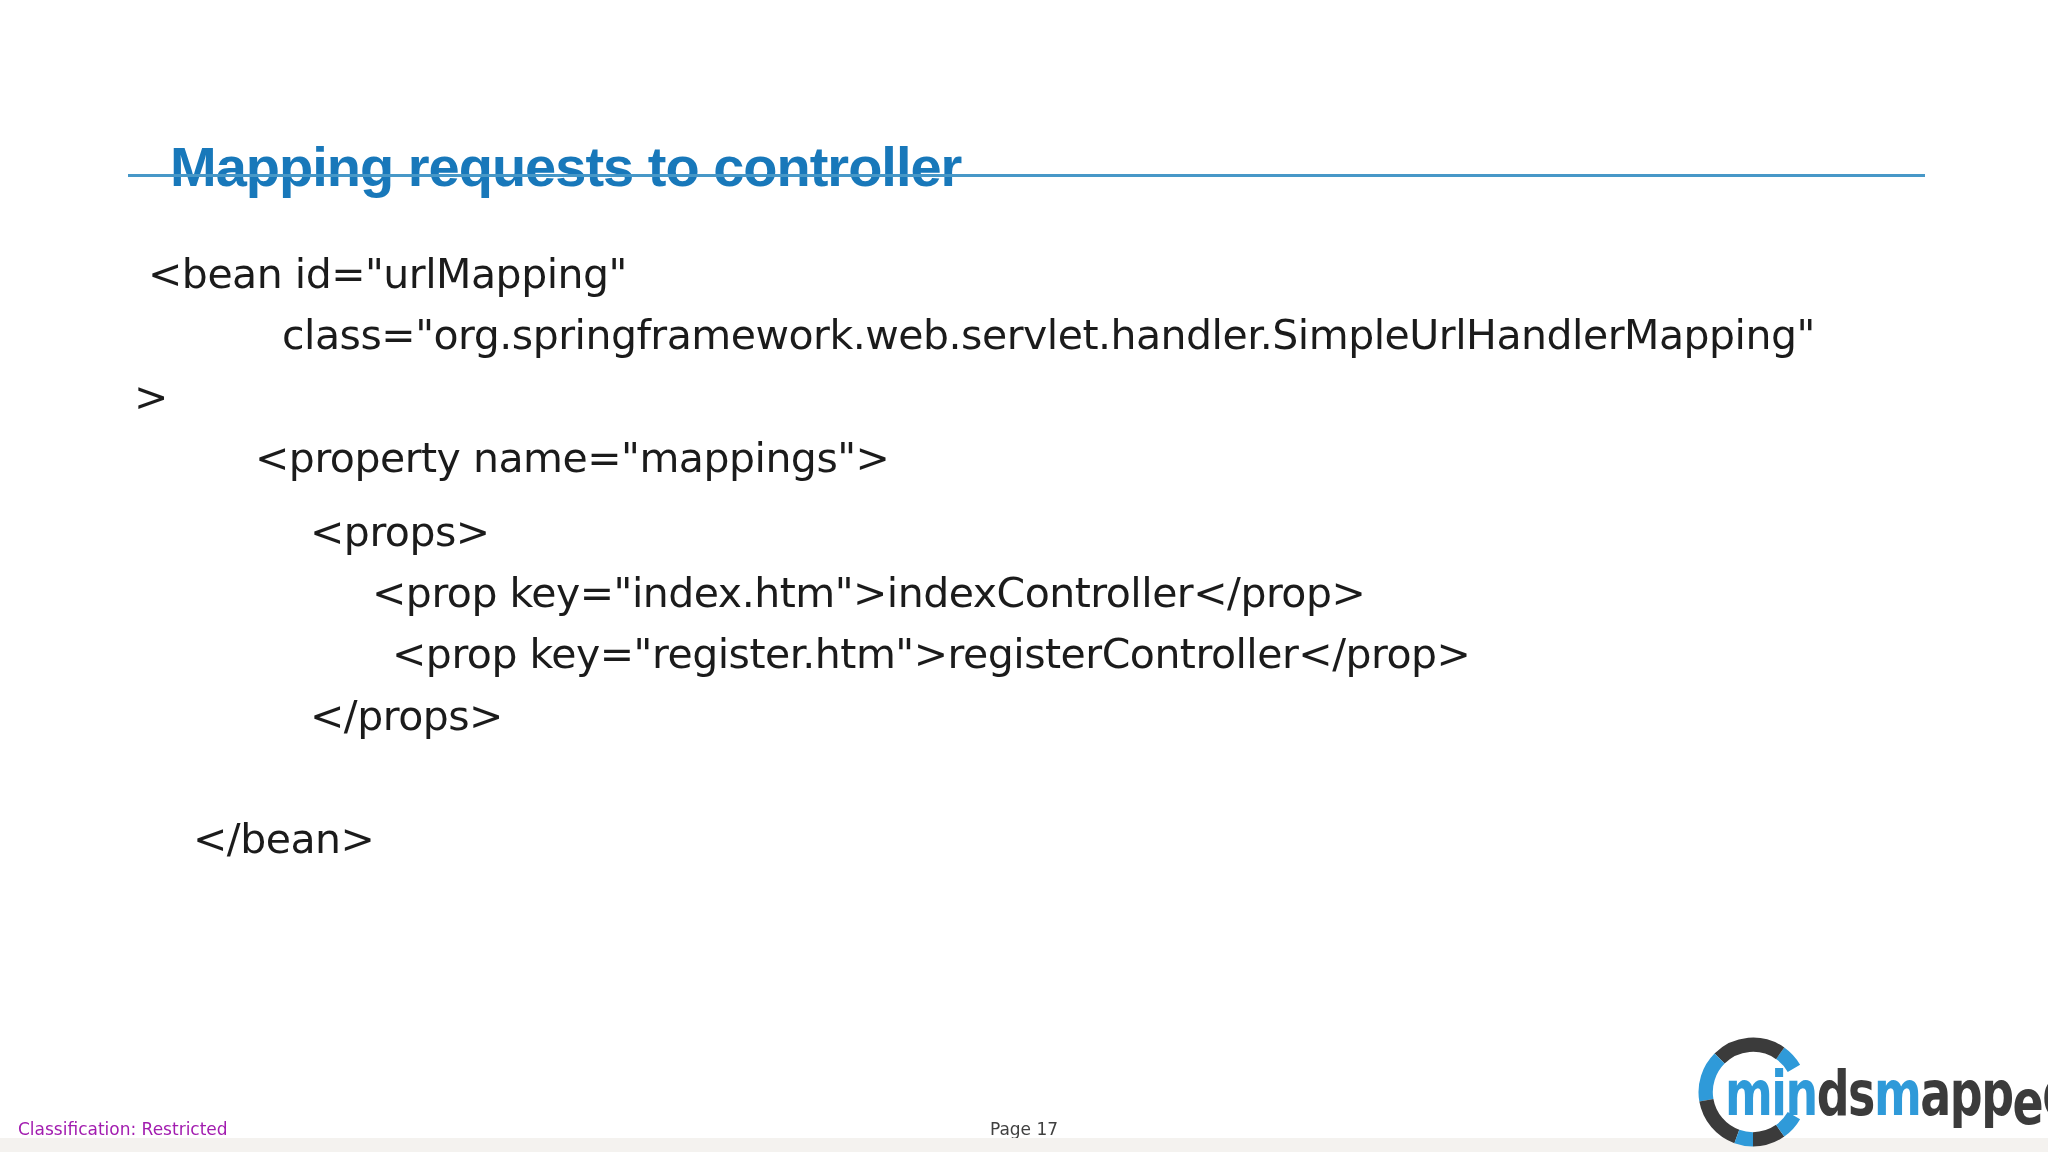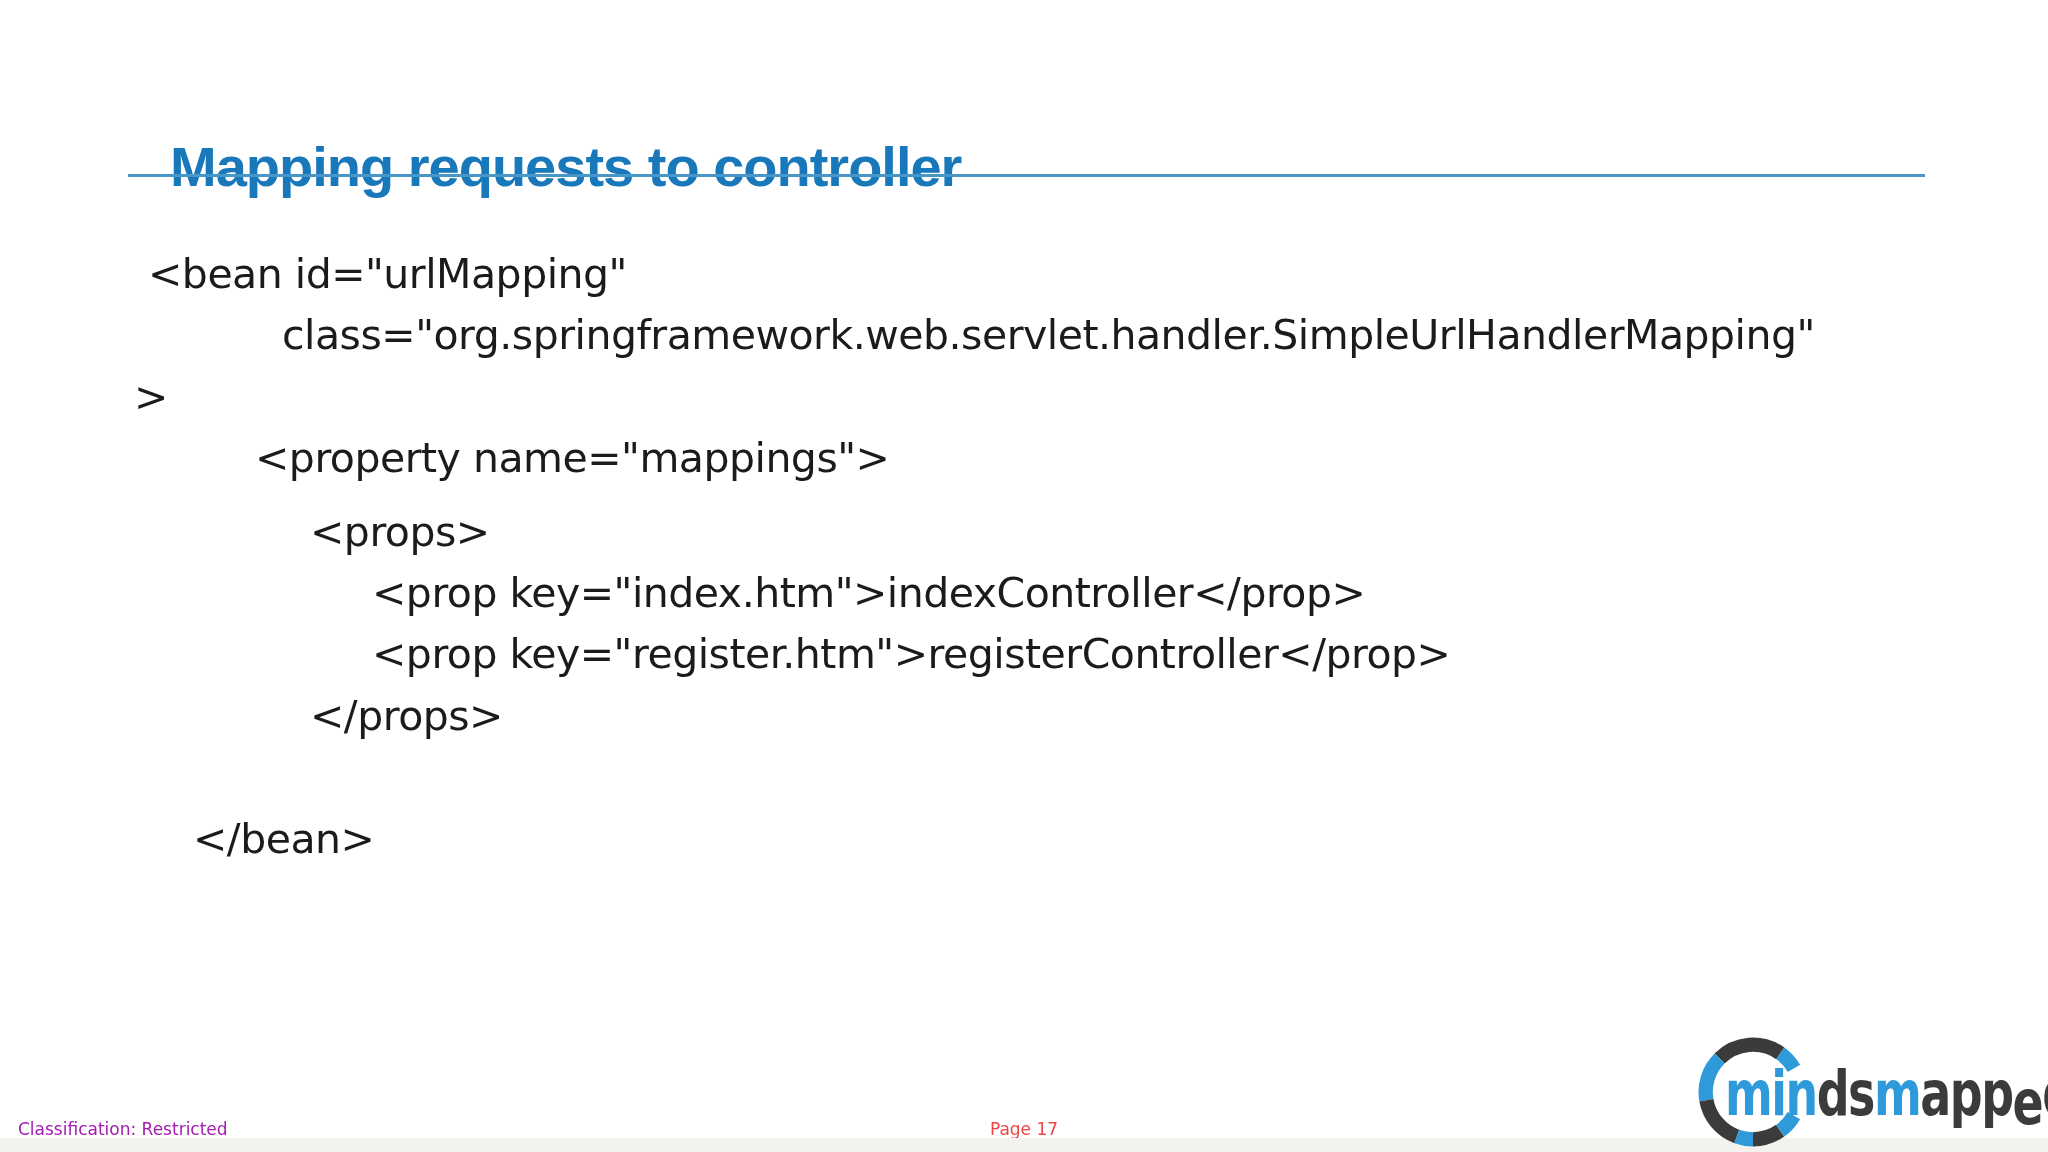--- a/index.html
+++ b/index.html
@@ -25,21 +25,21 @@
     font-family:"DejaVu Sans",sans-serif;
     font-size:41px;height:61.4px;line-height:61.4px;
     white-space:pre;letter-spacing:-0.5px;
   }
   .footer-classification{
     position:absolute;left:18px;top:1119px;
     font-size:17px;color:#a21caf;
   }
   .footer-page{
     position:absolute;left:0;top:1119px;width:2048px;text-align:center;
-    font-size:17px;color:#ef4444;
+    font-size:17px;color:#404040;
   }
   .bottom-strip{
     position:absolute;left:0;bottom:0;width:2048px;height:14px;
     background:#f4f2ef;
   }
   .logo{
     position:absolute;left:1695px;top:1034px;width:353px;height:118px;
   }
   .logo svg{position:absolute;left:3px;top:2px;}
   .logo-text{
@@ -60,21 +60,21 @@
 <h1 class="slide-title">Mapping requests to controller</h1>
 <div class="title-rule"></div>
 
 <div class="code-block">
     <div class="code-line" style="padding-left: 148px;">&lt;bean id="urlMapping"</div>
     <div class="code-line" style="padding-left: 282px;">class="org.springframework.web.servlet.handler.SimpleUrlHandlerMapping"</div>
     <div class="code-line" style="padding-left: 134px;">&gt;</div>
     <div class="code-line" style="padding-left: 255px;">&lt;property name="mappings"&gt;</div>
     <div class="code-line" style="padding-left: 310px; margin-top: 12px;">&lt;props&gt;</div>
     <div class="code-line" style="padding-left: 372px;">&lt;prop key="index.htm"&gt;indexController&lt;/prop&gt;</div>
-    <div class="code-line" style="padding-left: 372px;">&lt;prop key="register.htm"&gt;registerController&lt;/prop&gt;</div>
+    <div class="code-line" style="padding-left: 372px; margin-left: 20px;">&lt;prop key="register.htm"&gt;registerController&lt;/prop&gt;</div>
     <div class="code-line" style="padding-left: 310px;">&lt;/props&gt;</div>
     <div class="code-line" style="padding-left: 148px;"></div>
     <div class="code-line" style="padding-left: 193px;">&lt;/bean&gt;</div>
   </div>
 
 <div class="footer-classification">Classification: Restricted</div>
 <div class="footer-page">Page 17</div>
 <div class="bottom-strip"></div>
 
 <div class="logo">

